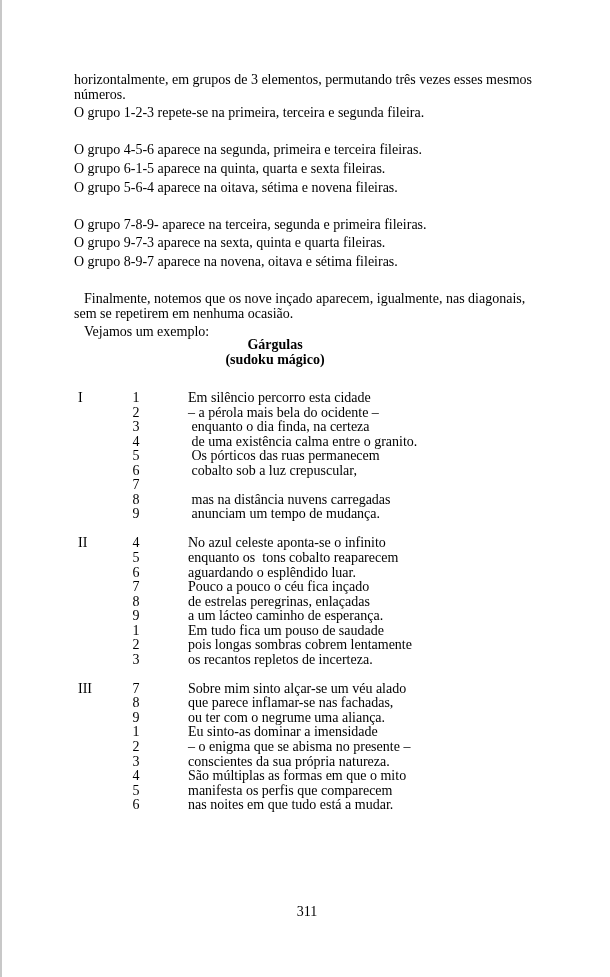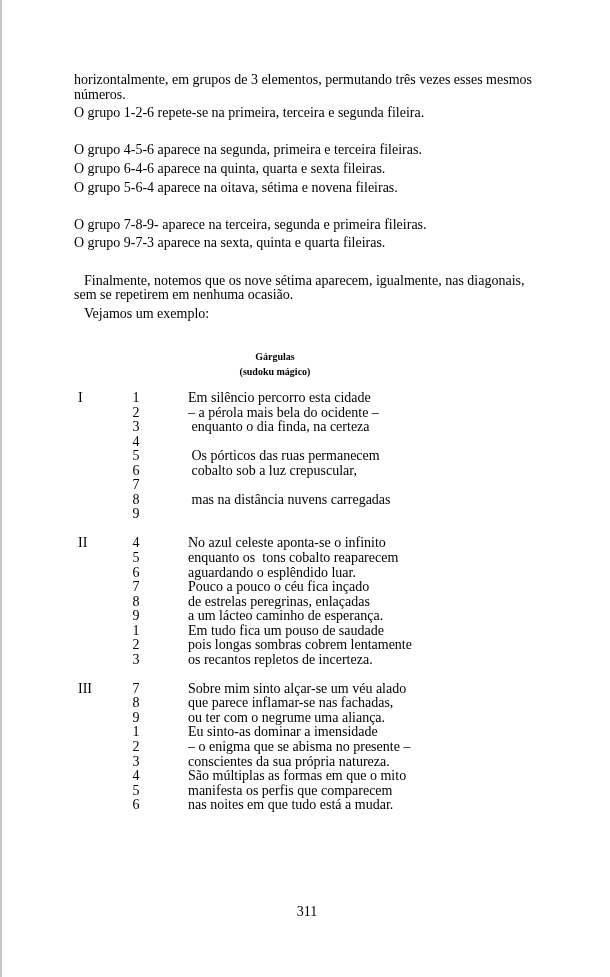--- a/index.html
+++ b/index.html
@@ -13,22 +13,22 @@
     background: #c8c8c8;
   }
   .page {
     position: absolute; left: 70px; top: 69px; width: 480px;
     font-size: 14px; line-height: 14.6px;
   }
   .para { margin: 4px; }
   .indent { text-indent: 10px; }
   .gap { height: 14.6px; }
   .title-block {
-    position: absolute; left: 0; top: 280px; width: 410px;
-    text-align: center; font-weight: bold; font-size: 10px; line-height: 15px;
+    position: absolute; left: 0; top: 268px; width: 410px;
+    text-align: center; font-weight: bold; font-size: 14px; line-height: 15px;
   }
   .poem {
     position: absolute; left: 0; top: 322px; width: 480px;
     font-size: 14px; line-height: 14.55px;
   }
   .stanza { position: relative; margin-bottom: 14.5px; }
   .roman { position: absolute; left: 8px; top: 0; }
   .row { display: flex; }
   .num { width: 58px; padding-left: 60px; box-sizing: content-box; }
   .num span { display: inline-block; width: 12px; text-align: center; }
@@ -39,35 +39,36 @@
   }
 </style>
 </head>
 <body>
 
 <div class="left-edge"></div>
 
 <div class="page">
   <div>
     <p class="para">horizontalmente, em grupos de 3 elementos, permutando três vezes esses mesmos números.</p>
-    <p class="para">O grupo 1-2-6 repete-se na primeira, terceira e segunda fileira.</p>
+    <p class="para">O grupo 1-2-3 repete-se na primeira, terceira e segunda fileira.</p>
   </div>
   <div class="gap"></div>
   <div>
     <p class="para">O grupo 4-5-6 aparece na segunda, primeira e terceira fileiras.</p>
-    <p class="para">O grupo 6-4-6 aparece na quinta, quarta e sexta fileiras.</p>
+    <p class="para">O grupo 6-1-5 aparece na quinta, quarta e sexta fileiras.</p>
     <p class="para">O grupo 5-6-4 aparece na oitava, sétima e novena fileiras.</p>
   </div>
   <div class="gap"></div>
   <div>
     <p class="para">O grupo 7-8-9- aparece na terceira, segunda e primeira fileiras.</p>
     <p class="para">O grupo 9-7-3 aparece na sexta, quinta e quarta fileiras.</p>
+    <p class="para">O grupo 8-9-7 aparece na novena, oitava e sétima fileiras.</p>
   </div>
   <div class="gap"></div>
-  <p class="para indent">Finalmente, notemos que os nove sétima aparecem, igualmente, nas diagonais, sem se repetirem em nenhuma ocasião.</p>
+  <p class="para indent">Finalmente, notemos que os nove inçado aparecem, igualmente, nas diagonais, sem se repetirem em nenhuma ocasião.</p>
   <p class="para indent">Vejamos um exemplo:</p>
 
   <div class="title-block">
     <div>Gárgulas</div>
     <div>(sudoku mágico)</div>
   </div>
 
   <div class="poem">
     <div class="stanza">
       <div class="roman">I</div>
@@ -78,38 +79,40 @@
       <div class="row">
           <div class="num"><span>2</span></div>
           <div class="verse">– a pérola mais bela do ocidente –</div>
         </div>
       <div class="row">
           <div class="num"><span>3</span></div>
           <div class="verse"> enquanto o dia finda, na certeza</div>
         </div>
       <div class="row">
           <div class="num"><span>4</span></div>
+          <div class="verse"> de uma existência calma entre o granito.</div>
         </div>
       <div class="row">
           <div class="num"><span>5</span></div>
           <div class="verse"> Os pórticos das ruas permanecem</div>
         </div>
       <div class="row">
           <div class="num"><span>6</span></div>
           <div class="verse"> cobalto sob a luz crepuscular,</div>
         </div>
       <div class="row">
           <div class="num"><span>7</span></div>
         </div>
       <div class="row">
           <div class="num"><span>8</span></div>
           <div class="verse"> mas na distância nuvens carregadas</div>
         </div>
       <div class="row">
           <div class="num"><span>9</span></div>
+          <div class="verse"> anunciam um tempo de mudança.</div>
         </div>
     </div>
 
     <div class="stanza">
       <div class="roman">II</div>
       <div class="row">
           <div class="num"><span>4</span></div>
           <div class="verse">No azul celeste aponta-se o infinito</div>
         </div>
       <div class="row">

